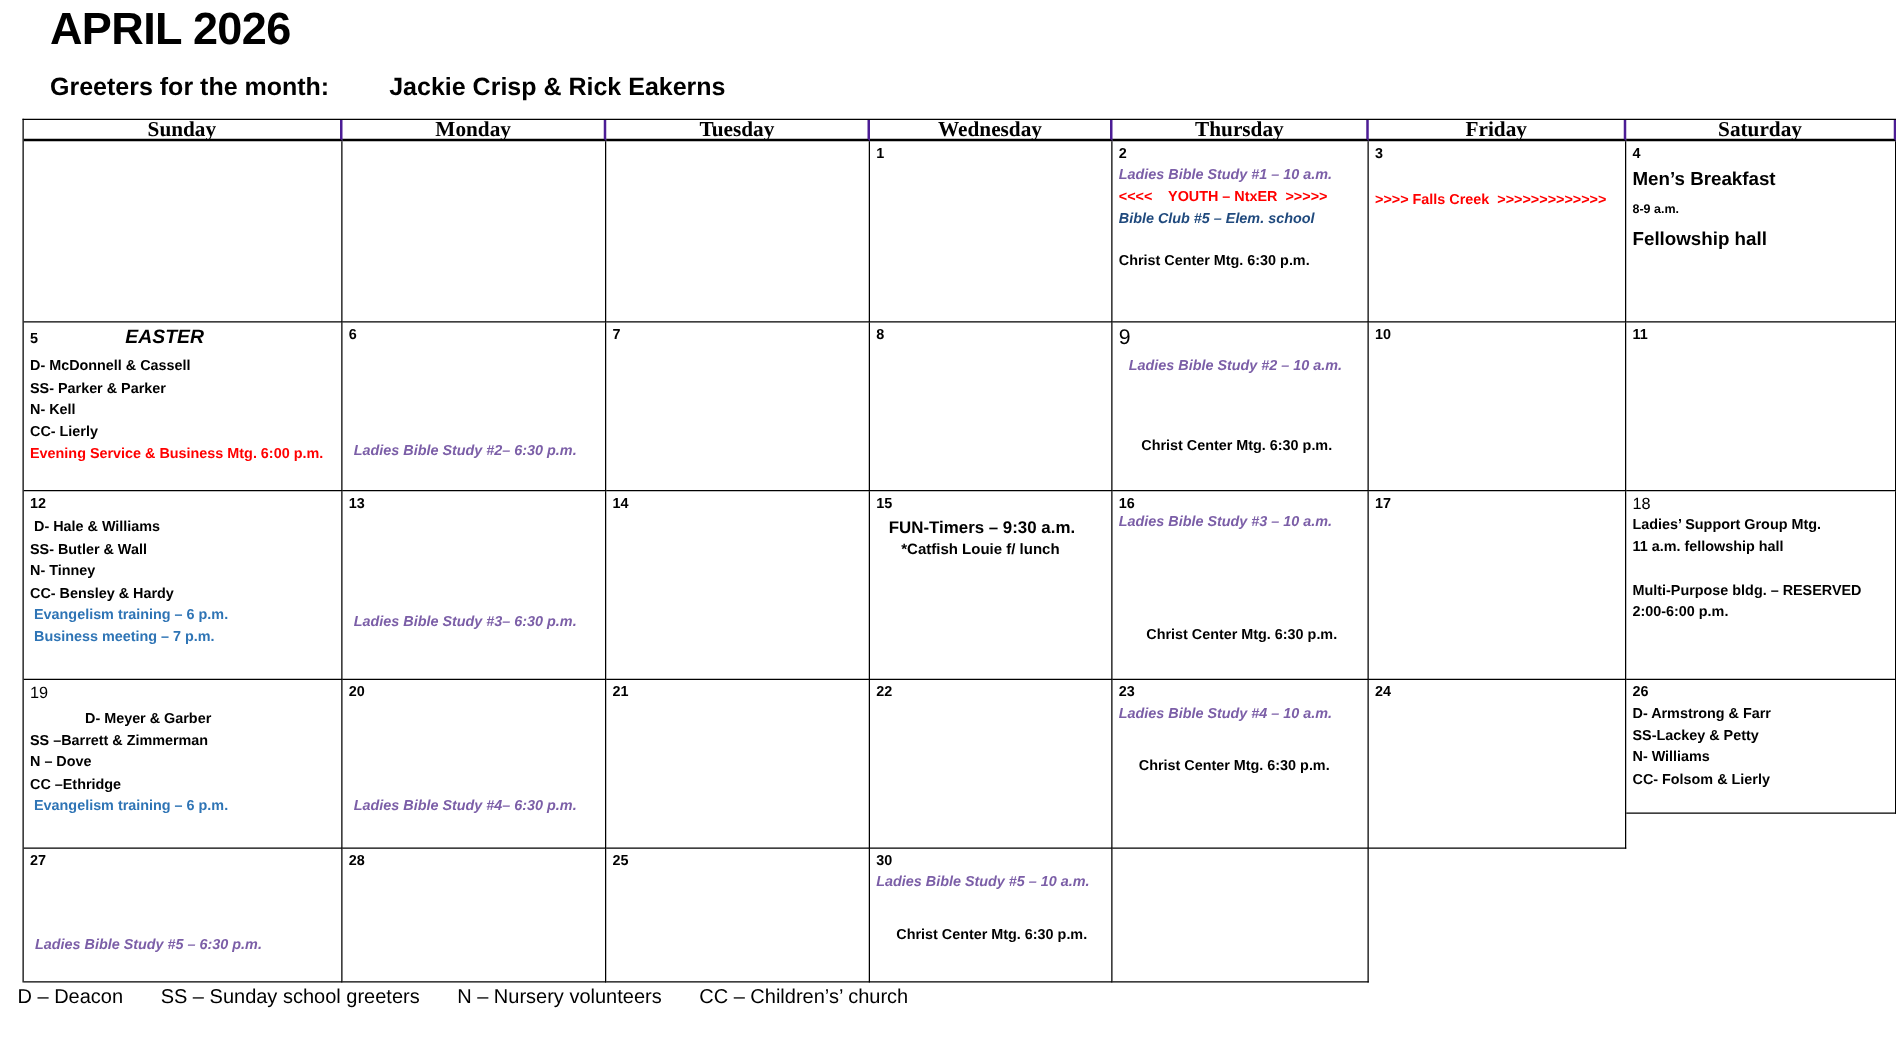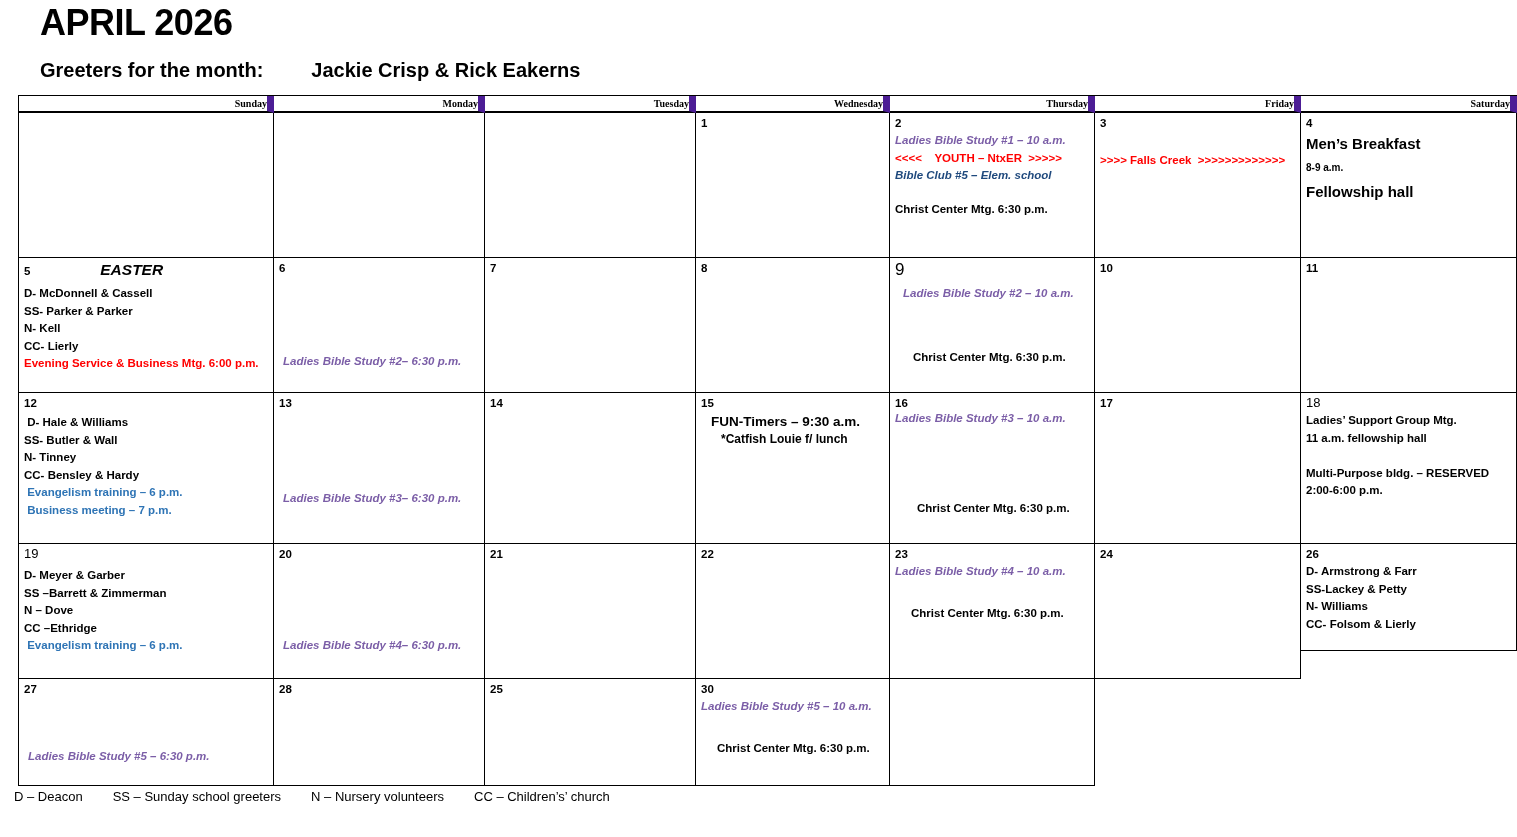--- a/index.html
+++ b/index.html
@@ -4,42 +4,42 @@
 <style>
   html,body{margin:0;padding:0;background:#fff;}
   body{width:1517px;height:837px;position:relative;overflow:hidden;
        font-family:"Liberation Sans",sans-serif;color:#000;}
   .title{position:absolute;left:40px;top:2px;font-size:36px;font-weight:bold;letter-spacing:-0.5px;}
   .greet{position:absolute;left:40px;top:59px;font-size:20px;font-weight:bold;display:flex;white-space:pre;}
   .greet .names{margin-left:48px;}
   .cal{position:absolute;left:18px;top:95px;width:1498px;
        display:grid;grid-template-columns:255px 211px 211px 194px 205px 206px 216px;
        border-left:1.5px solid #000;border-top:1.5px solid #000;}
-  .hcell{height:17px;box-sizing:border-box;border-right:7px solid #4c1d95;border-bottom:2px solid #000;
-         font-family:"Liberation Serif",serif;font-weight:bold;font-size:10px;
-         text-align:right;line-height:15px;}
+  .hcell{height:17px;box-sizing:border-box;border-right:2px solid #4c1d95;border-bottom:2px solid #000;
+         font-family:"Liberation Serif",serif;font-weight:bold;font-size:17px;
+         text-align:center;line-height:15px;}
   .cell{box-sizing:border-box;border-right:1px solid #000;border-bottom:1px solid #000;
         padding:3px 4px 0 5px;overflow:hidden;}
   .r1{height:145px}.r2{height:135px}.r3{height:151px}.r4{height:135px}.r5{height:107px}
   .open{border-right:none;border-bottom:none;}
   .numrow{display:flex;align-items:baseline;}
   .num{font-weight:bold;font-size:11.5px;line-height:14px;}
   .num.plain{font-weight:normal;font-size:13px;}
   .num.plain-lg{font-weight:normal;font-size:17px;line-height:18px;}
   .ctitle{flex:1;text-align:center;font-weight:bold;font-style:italic;font-size:15.5px;margin-right:36px;}
   .line{font-size:11.5px;line-height:17.5px;font-weight:bold;white-space:pre-wrap;}
   .line:empty{min-height:17.5px;}
   .al-c{text-align:left;}
   .s-purple{color:#7B5EA7;font-style:italic;}
   .s-navy{color:#1F497D;font-style:italic;}
   .s-red{color:#FF0000;}
   .s-redplain{color:#FF2A2A;font-weight:normal;}
   .s-blue{color:#2E74B5;}
   .s-black{color:#000;}
-  .legend{position:absolute;left:14px;top:789px;display:flex;gap:30px;font-size:13px;}
+  .legend{position:absolute;left:14px;top:789px;display:flex;gap:30px;font-size:16px;}
 </style>
 </head>
 <body>
 
 <div class="title">APRIL 2026</div>
 
 <div class="greet">
   <span>Greeters for the month:</span>
   <span class="names">Jackie Crisp &amp; Rick Eakerns</span>
 </div>
@@ -175,21 +175,21 @@
       <div class="line s-black al-c" style="margin-top: 2px;">Ladies’ Support Group Mtg.</div>
       <div class="line s-black al-c">11 a.m. fellowship hall</div>
       <div class="line s-black"></div>
       <div class="line s-black al-c">Multi-Purpose bldg. – RESERVED</div>
       <div class="line s-black al-c">2:00-6:00 p.m.</div>
     </div>
     <div class="cell r4">
       <div class="numrow">
         <span class="num plain">19</span>
       </div>
-      <div class="line s-black" style="margin-top: 6px;">D- Meyer &amp; Garber</div>
+      <div class="line s-black" style="margin-top: 6px; margin-left: 44px;">D- Meyer &amp; Garber</div>
       <div class="line s-black">SS –Barrett &amp; Zimmerman</div>
       <div class="line s-black">N – Dove</div>
       <div class="line s-black">CC –Ethridge</div>
       <div class="line s-blue"> Evangelism training – 6 p.m.</div>
     </div>
     <div class="cell r4">
       <div class="numrow">
         <span class="num">20</span>
       </div>
       <div class="line s-purple" style="margin-top: 76px; margin-left: 4px;">Ladies Bible Study #4– 6:30 p.m.</div>

